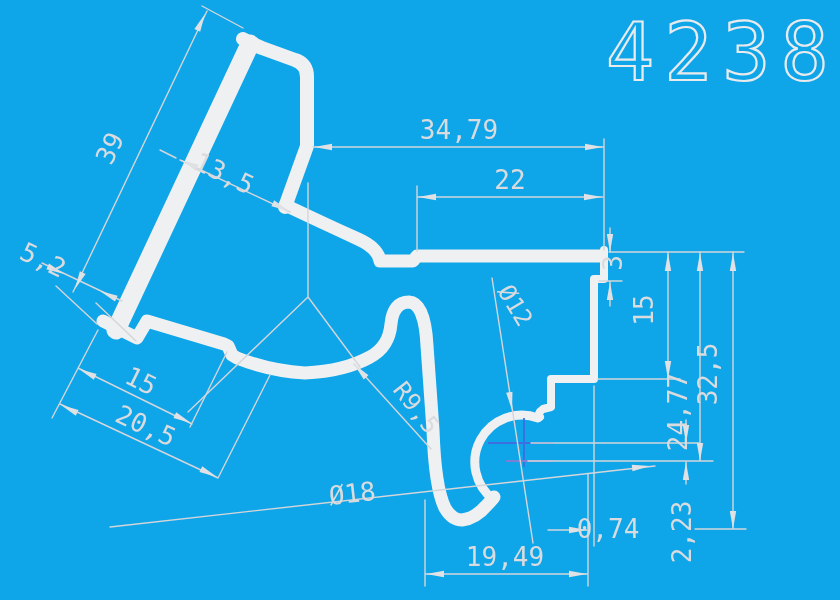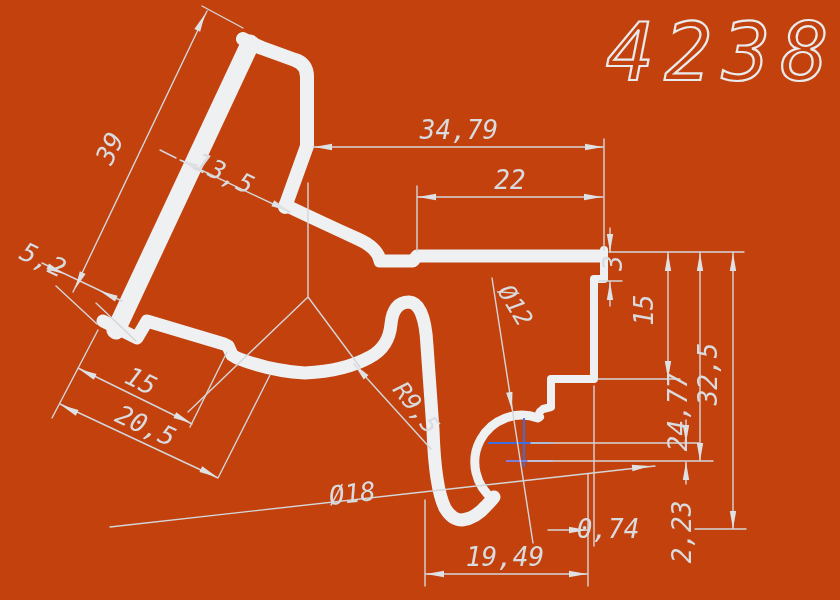--- a/index.html
+++ b/index.html
@@ -1,17 +1,17 @@
 <!DOCTYPE html>
 <html><head>
 <meta charset="utf-8">
 <style>
   html,body{margin:0;padding:0;background:#10141a;}
-  .stage{width:840px;height:600px;position:relative;background:#c2410c;overflow:hidden;
-         font-family:"DejaVu Sans Mono", monospace;font-style:italic;}
+  .stage{width:840px;height:600px;position:relative;background:#0ea5e9;overflow:hidden;
+         font-family:"DejaVu Sans Mono", monospace;}
   svg{display:block;}
   text{font-family:"DejaVu Sans Mono", monospace;}
   .dimtxt{fill:#d9dbde;font-size:26px;}
   .dimtxt-sm{fill:#d9dbde;font-size:24px;}
   .titletxt{fill:none;stroke:#e8eaec;stroke-width:2.2px;font-size:80px;letter-spacing:10px;}
   .profile{stroke:#eef0f2;fill:none;stroke-linejoin:round;stroke-linecap:round;}
   .thin{stroke:#d4d6da;stroke-width:1.4;fill:none;stroke-linecap:round;}
   .arr{fill:#dfe1e4;}
   .cblue{stroke:#3d6fe0;stroke-width:1.8;fill:none;}
   .cpurp{stroke:#7d7fd6;stroke-width:1.8;fill:none;}

